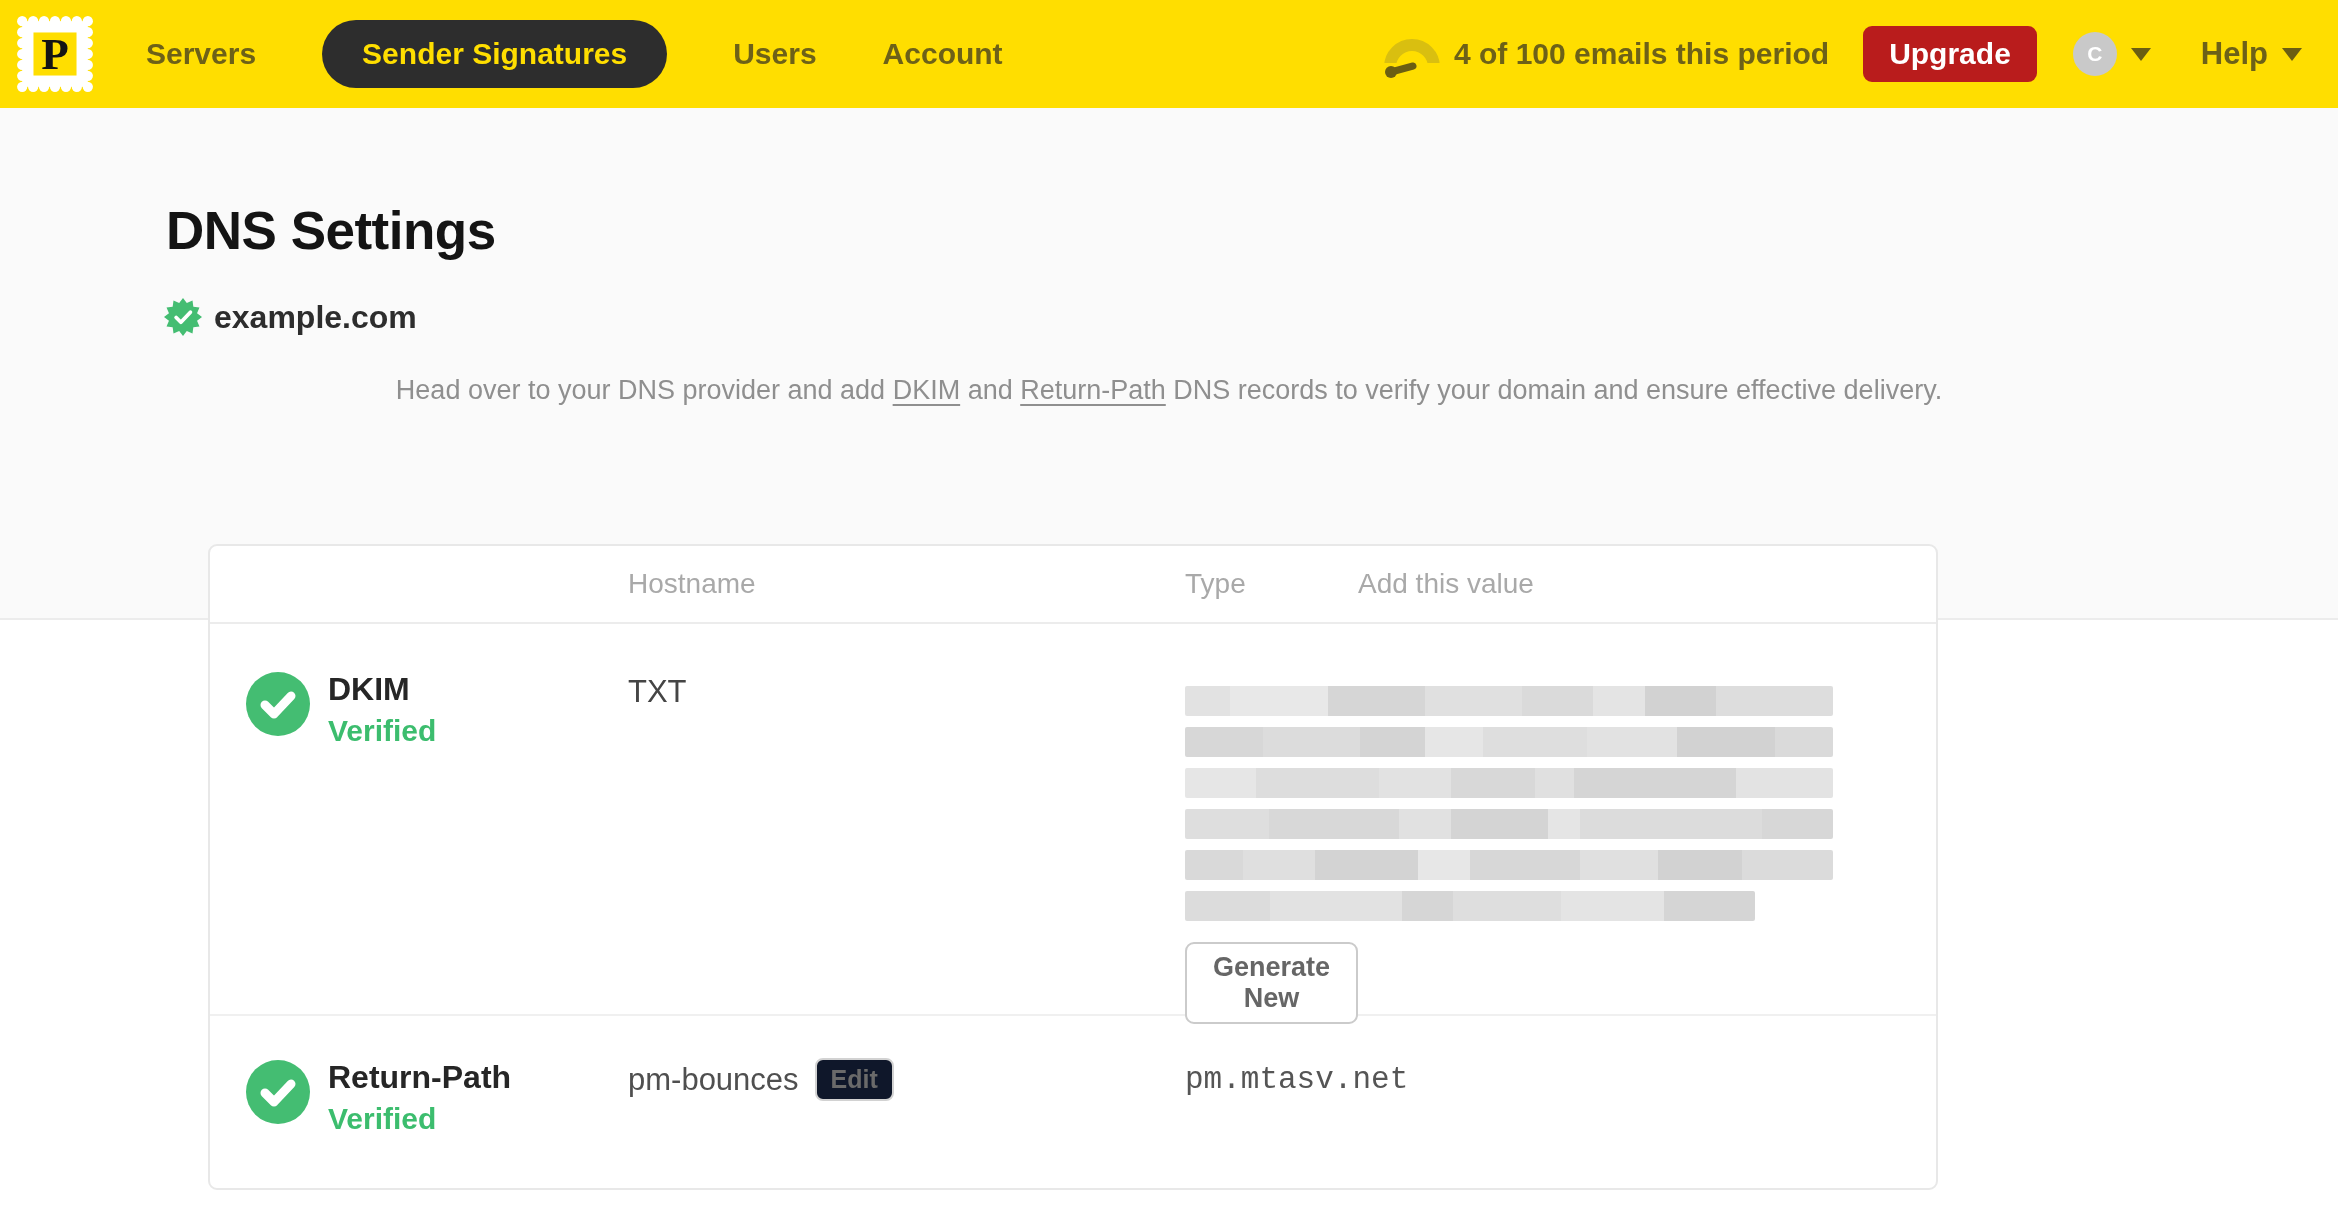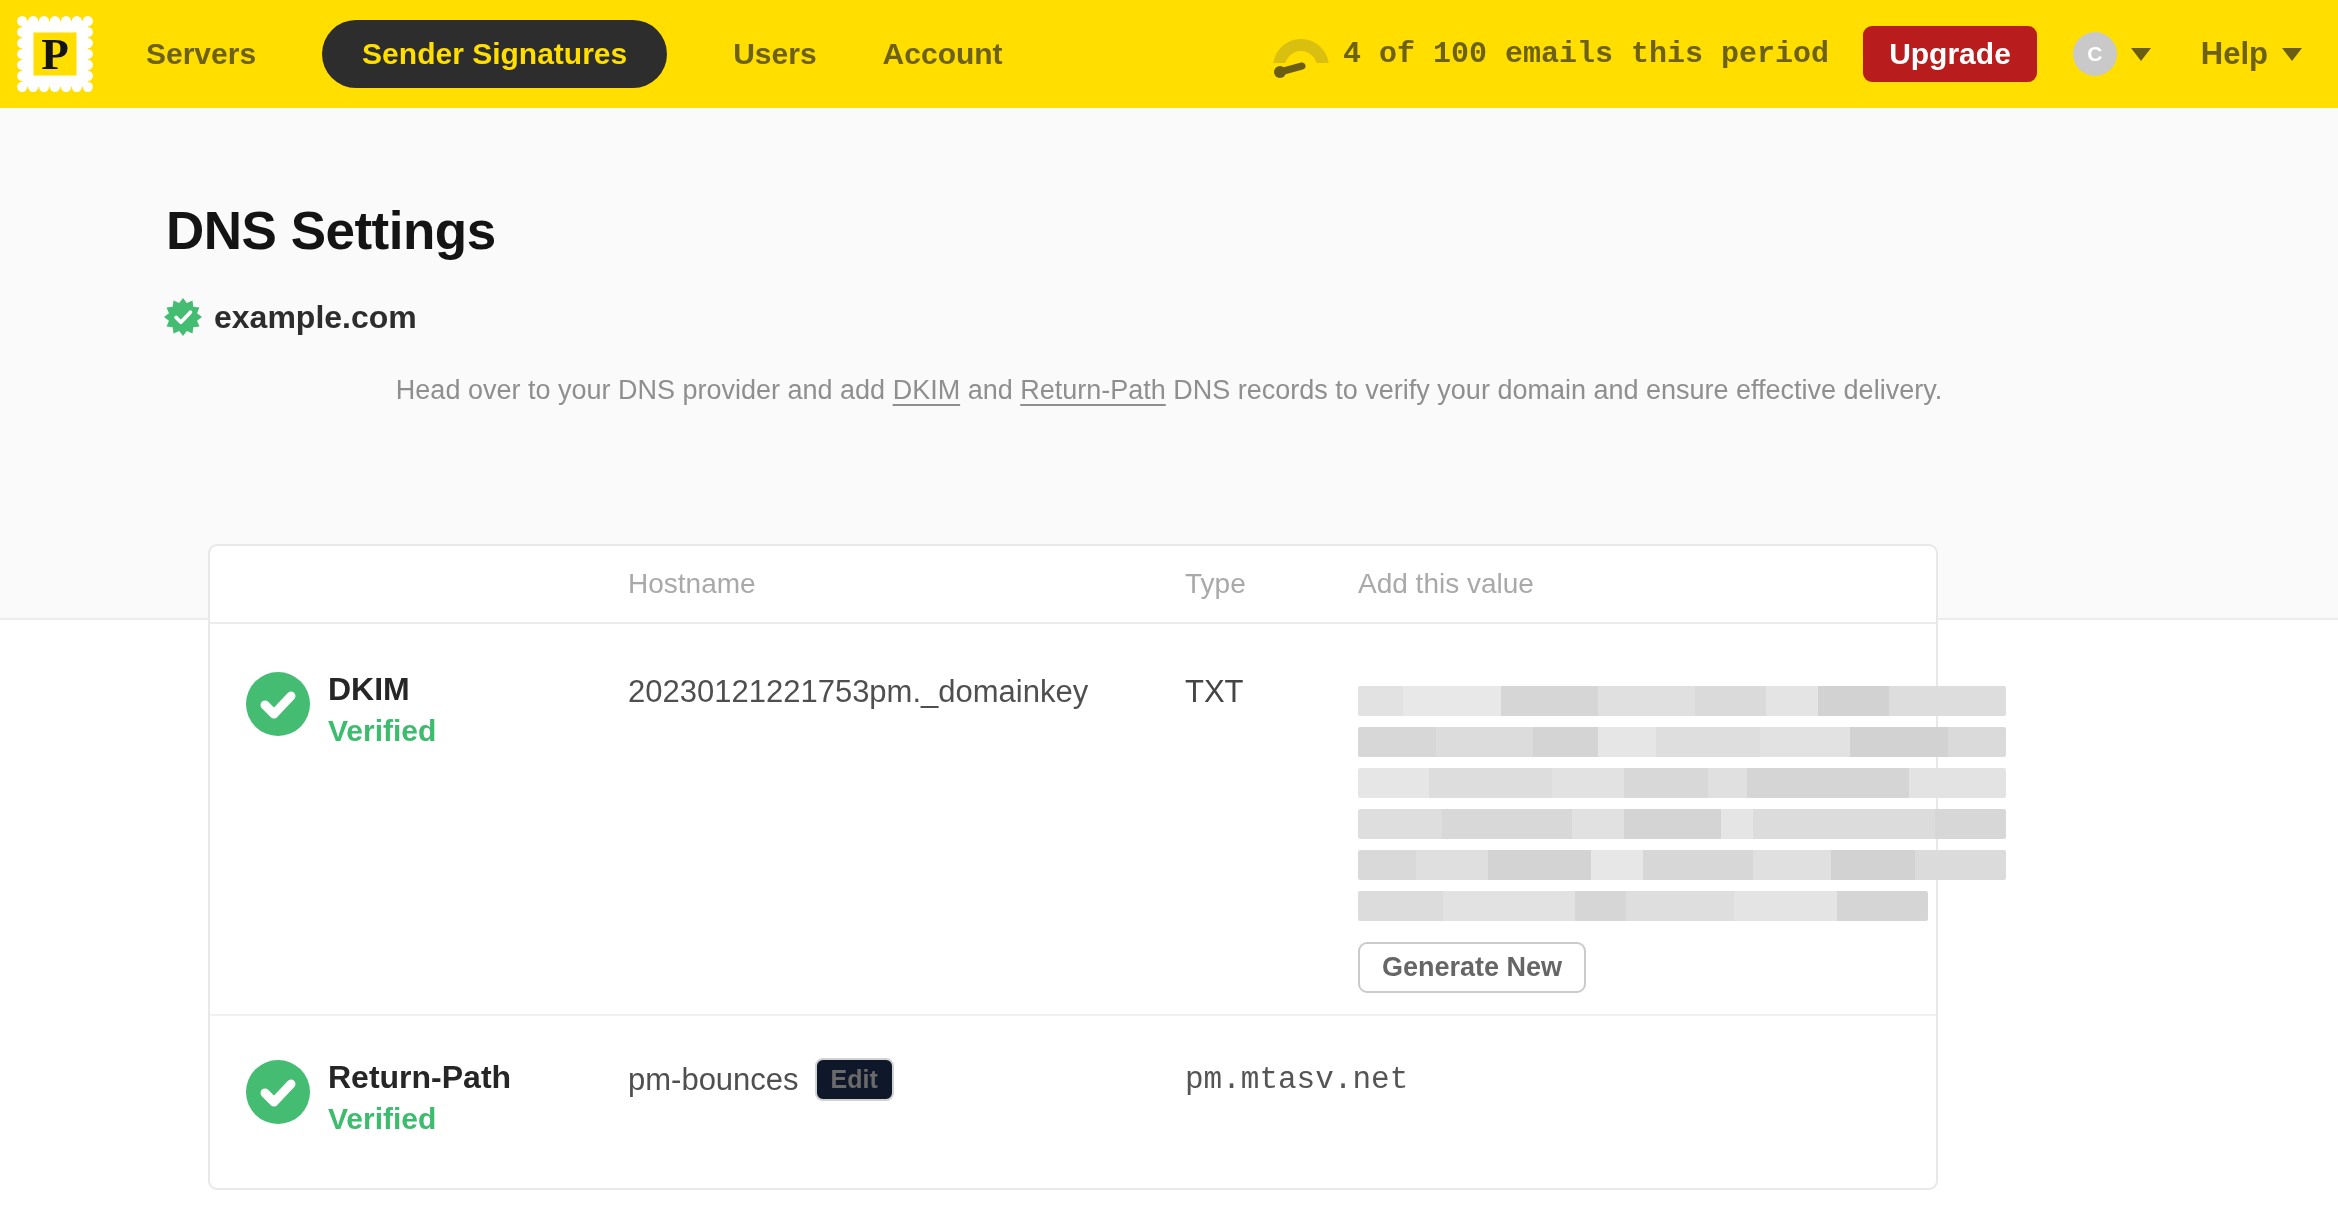--- a/index.html
+++ b/index.html
@@ -10,21 +10,21 @@
   
   .topbar { position:absolute; top:0; left:0; width:100%; height:108px; background:#FFDE00;
             display:flex; align-items:center; padding:0 36px; z-index:5; }
   .logo { width:82px; height:82px; flex:0 0 auto; margin-left:-22px; margin-right:50px; cursor:pointer; }
   .nav { display:flex; align-items:center; }
   .nav-item { font-size:30px; font-weight:bold; color:#6d6118; margin-right:66px; cursor:pointer; white-space:nowrap; }
   .nav-item.active { background:#2d2d2d; color:#FFDE00; padding:17px 40px; border-radius:36px; }
   .top-spacer { flex:1; }
   .usage { display:flex; align-items:center; margin-right:34px; }
   .usage svg { margin-right:14px; }
-  .usage-text { font-size:30px; font-weight:bold; color:#6d6118; white-space:nowrap;font-family:Liberation Mono, monospace; }
+  .usage-text { font-size:30px; font-weight:bold; color:#6d6118; white-space:nowrap; }
   .upgrade-btn { background:#b91c1c; color:#fff; font-size:30px; font-weight:bold;
                  border:none; border-radius:9px; padding:11px 26px; cursor:pointer;
                  font-family:inherit; margin-right:36px; }
   .avatar-group { display:flex; align-items:center; margin-right:50px; cursor:pointer; }
   .avatar { width:44px; height:44px; border-radius:50%; background:#c9c9c9; color:#fff;
             font-size:21px; font-weight:bold; display:flex; align-items:center; justify-content:center; }
   .caret { width:0; height:0; border-left:10px solid transparent; border-right:10px solid transparent;
            border-top:13px solid #6b5e12; margin-left:14px; }
   .help-group { display:flex; align-items:center; cursor:pointer; }
   .help-label { font-size:31px; font-weight:bold; color:#6d6118; }
@@ -175,23 +175,20 @@
       <div class="name-cell">
         <svg class="check-badge" viewBox="0 0 64 64">
           <circle cx="32" cy="32" r="32" fill="#44bd72"></circle>
           <polyline points="19,33 28,42 45,24" fill="none" stroke="#ffffff" stroke-width="9" stroke-linecap="round" stroke-linejoin="round"></polyline>
         </svg>
         <div class="name-text">
           <div class="rec-name">DKIM</div>
           <div class="rec-status">Verified</div>
         </div>
       </div>
-      <div class="host-cell">
-        <span>20230121221753pm._domainkey</span>
-      </div>
       <div class="type-cell">TXT</div>
       <div class="value-cell">
         <div class="bars">
           <div class="bar bar1"></div>
           <div class="bar bar2"></div>
           <div class="bar bar3"></div>
           <div class="bar bar4"></div>
           <div class="bar bar5"></div>
           <div class="bar bar6"></div>
         </div>

